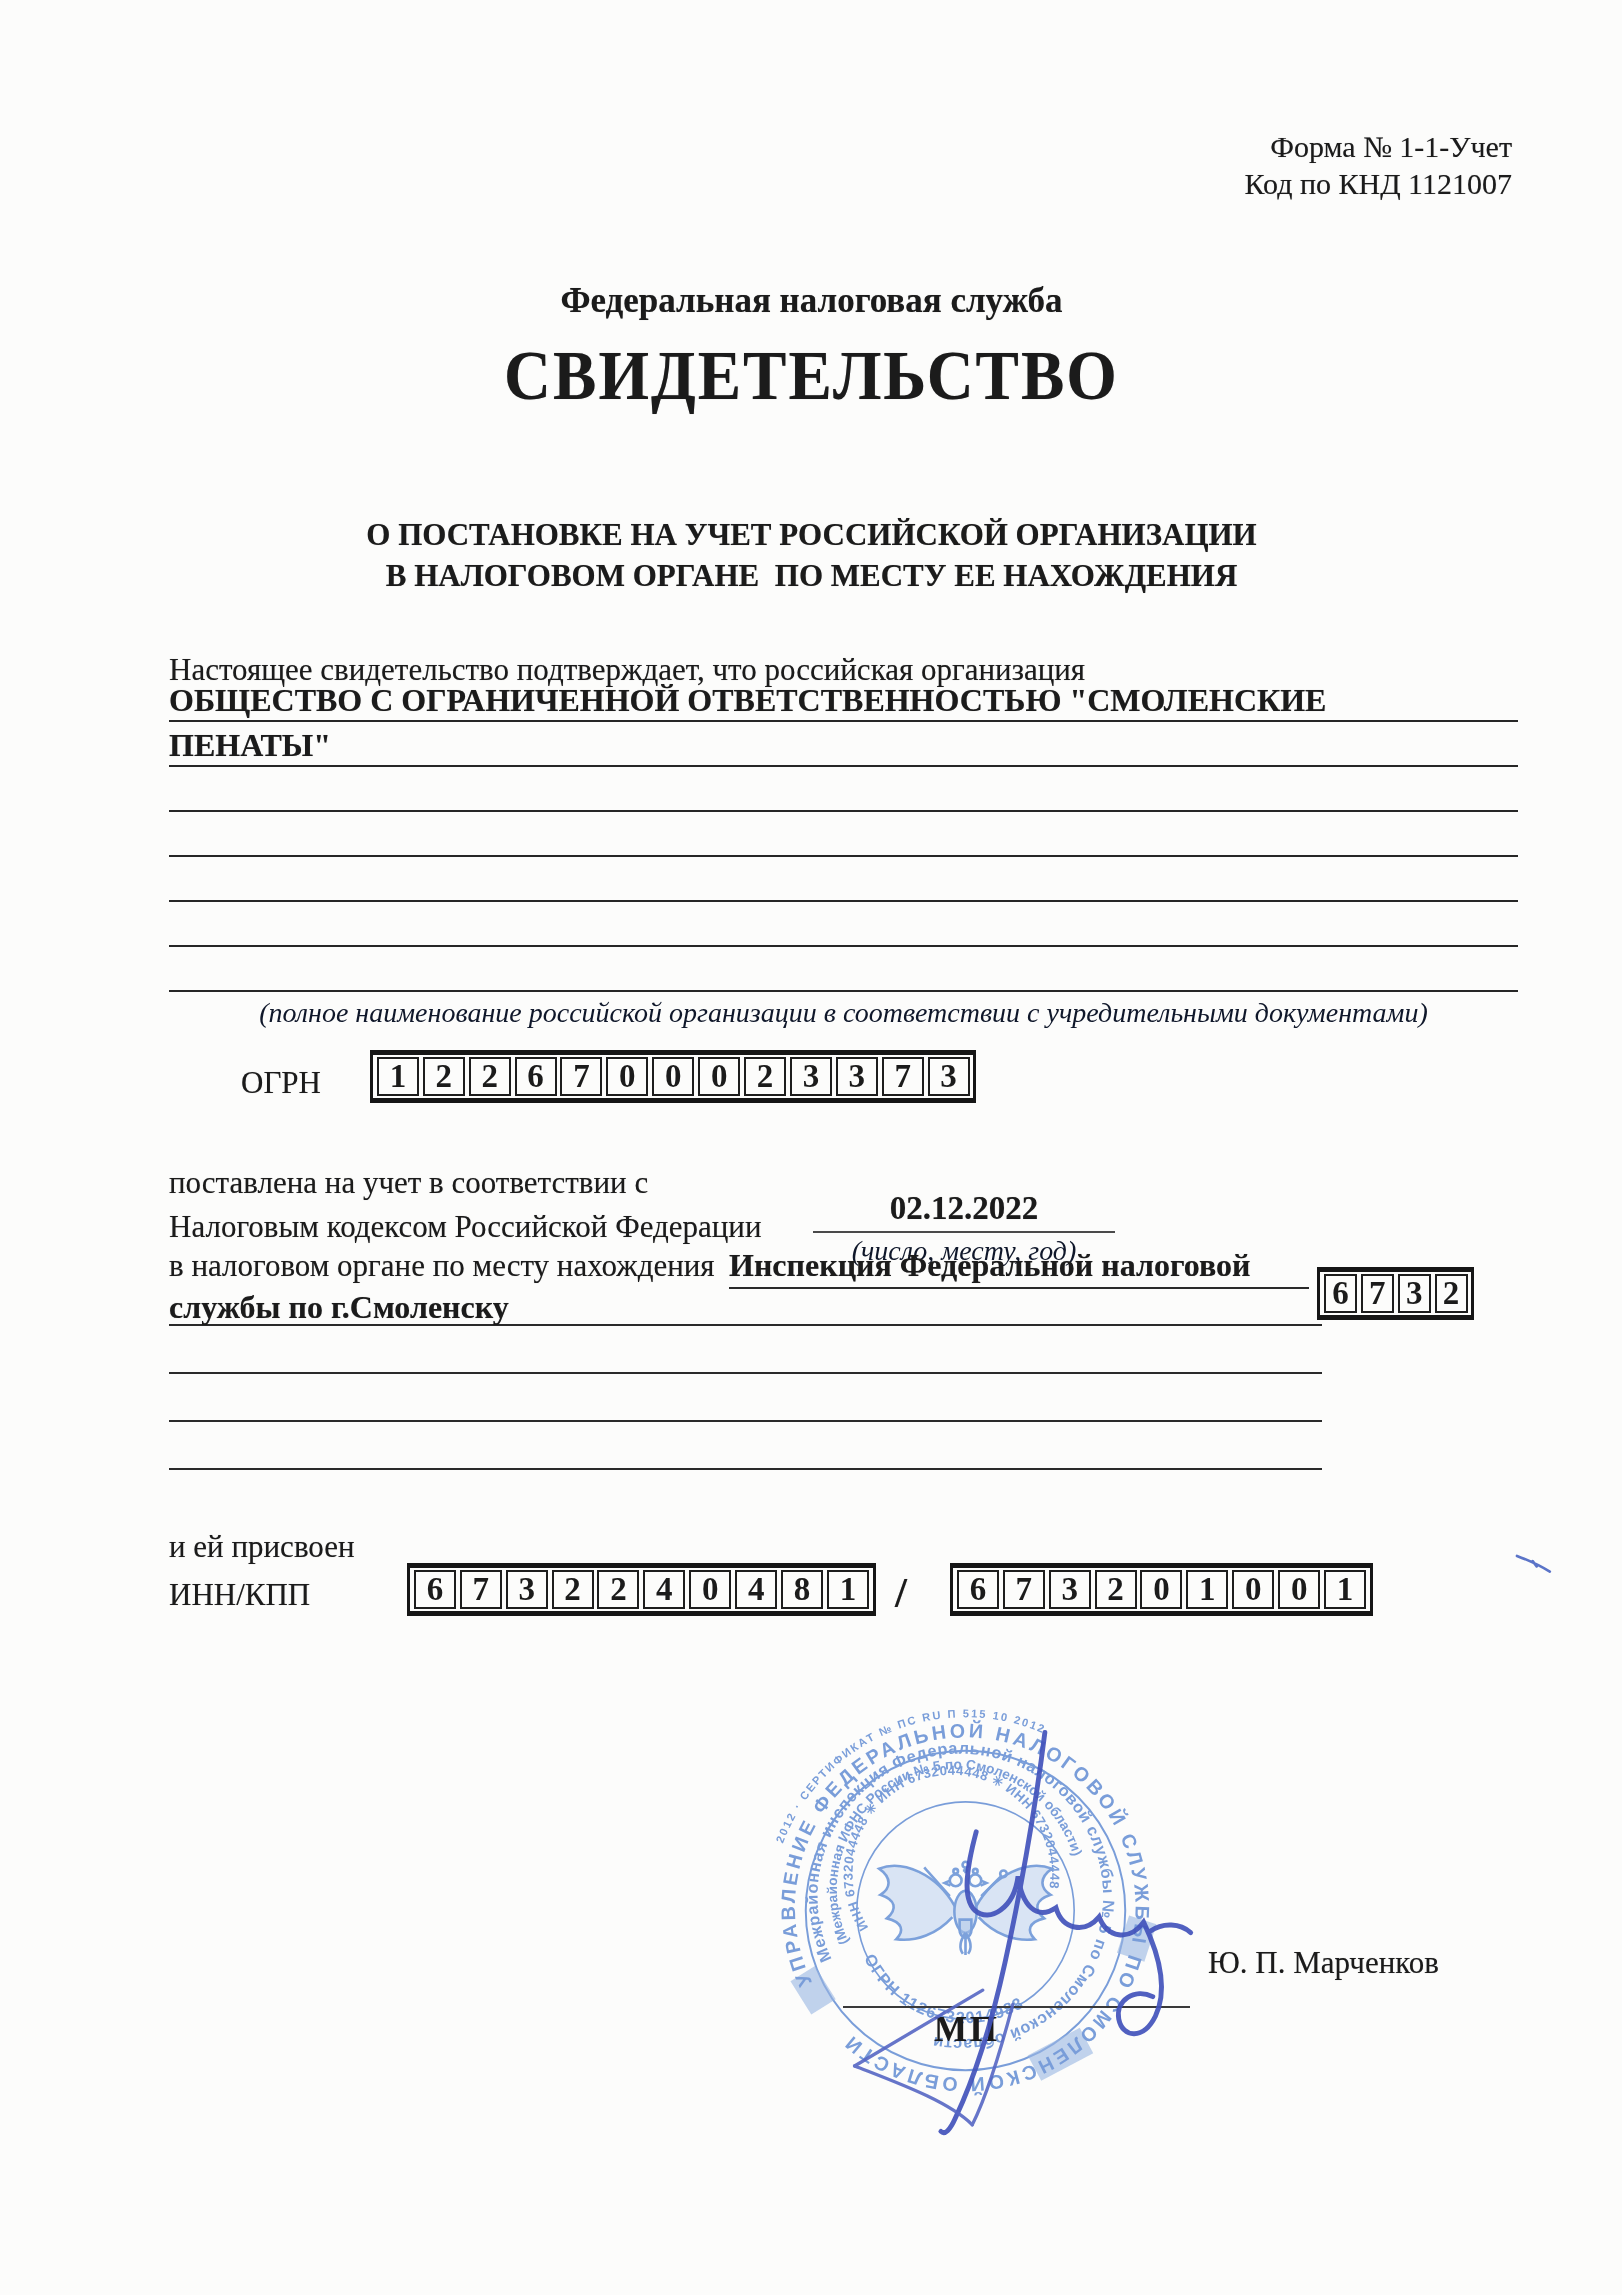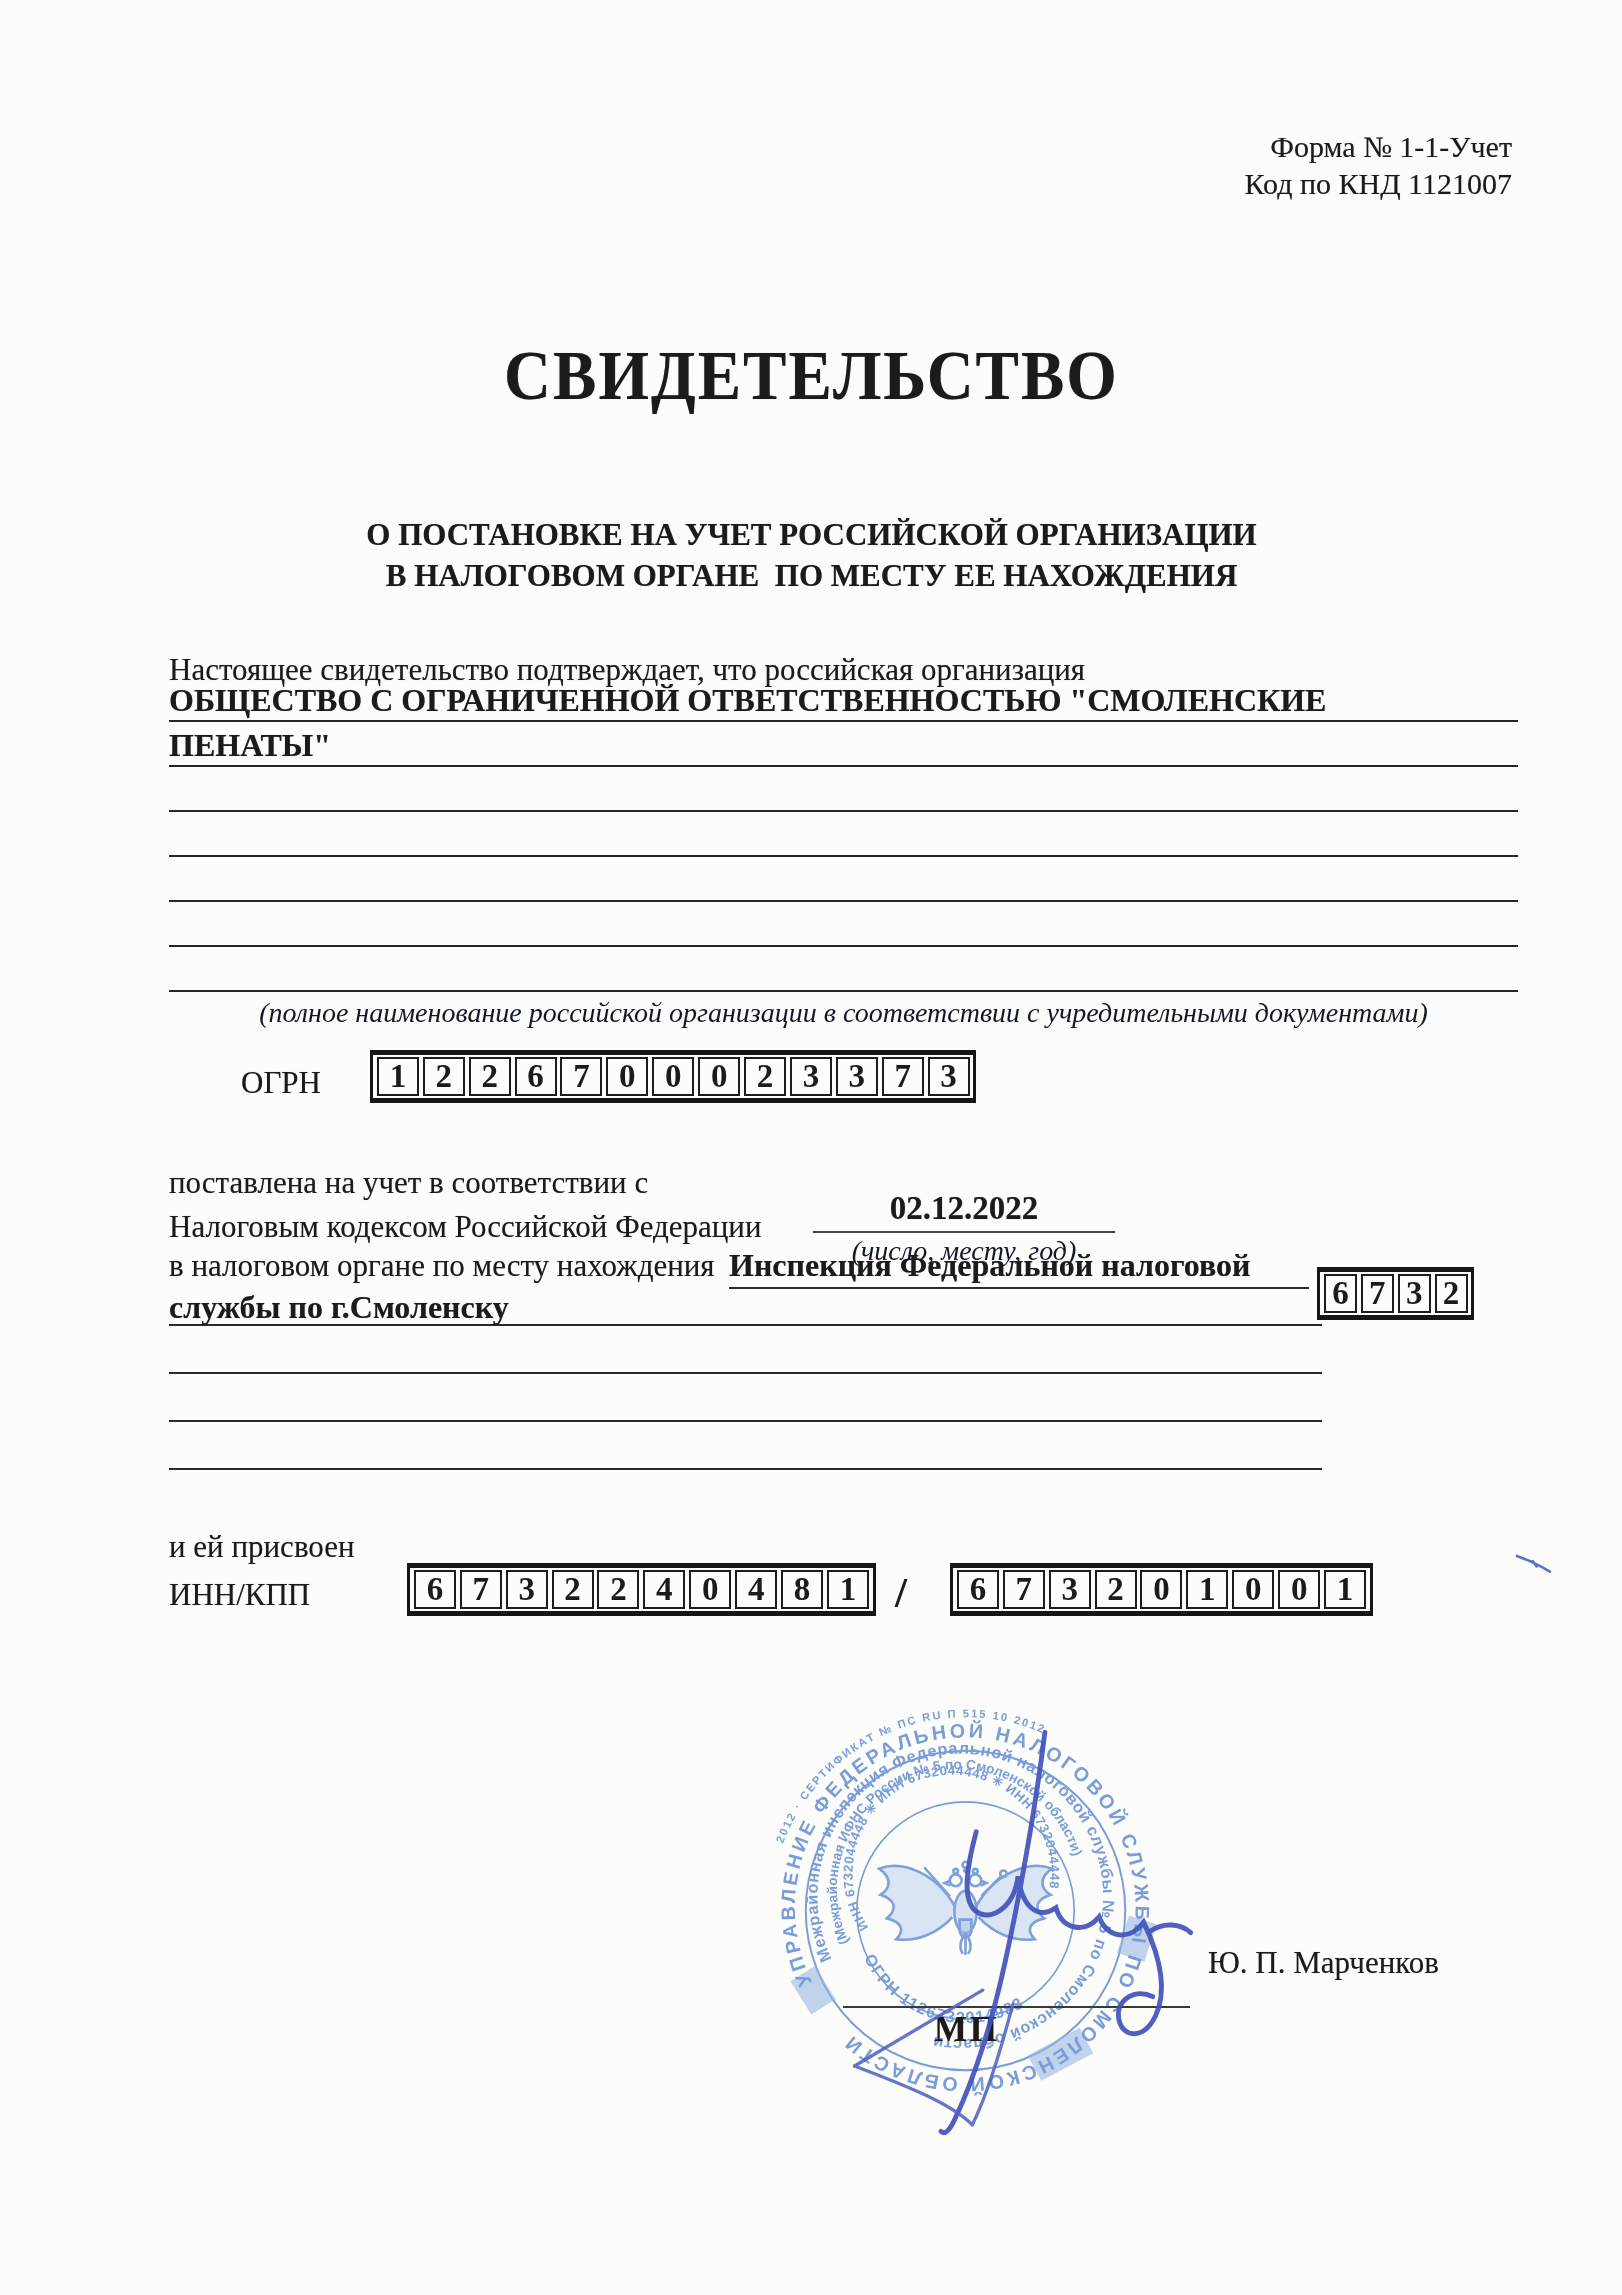--- a/index.html
+++ b/index.html
@@ -67,20 +67,21 @@
 </head>
 <body>
 
 <div class="page">
 
   <div class="abs form-ref soft">
     <div>Форма № 1-1-Учет</div>
     <div>Код по КНД 1121007</div>
   </div>
 
+  <div class="abs agency soft">Федеральная налоговая служба</div>
   <div class="abs cert-title soft">СВИДЕТЕЛЬСТВО</div>
   <div class="abs intro soft">Настоящее свидетельство подтверждает, что российская организация</div>
 
   <div class="abs subtitle soft"><span>О ПОСТАНОВКЕ НА УЧЕТ РОССИЙСКОЙ ОРГАНИЗАЦИИ</span><br><span>В НАЛОГОВОМ ОРГАНЕ  ПО МЕСТУ ЕЕ НАХОЖДЕНИЯ</span></div>
 
   <div class="abs org-lines">
     <div class="org-row soft">ОБЩЕСТВО С ОГРАНИЧЕННОЙ ОТВЕТСТВЕННОСТЬЮ "СМОЛЕНСКИЕ</div>
     <div class="org-row soft">ПЕНАТЫ"</div>
     <div class="org-row"></div>
     <div class="org-row"></div>

